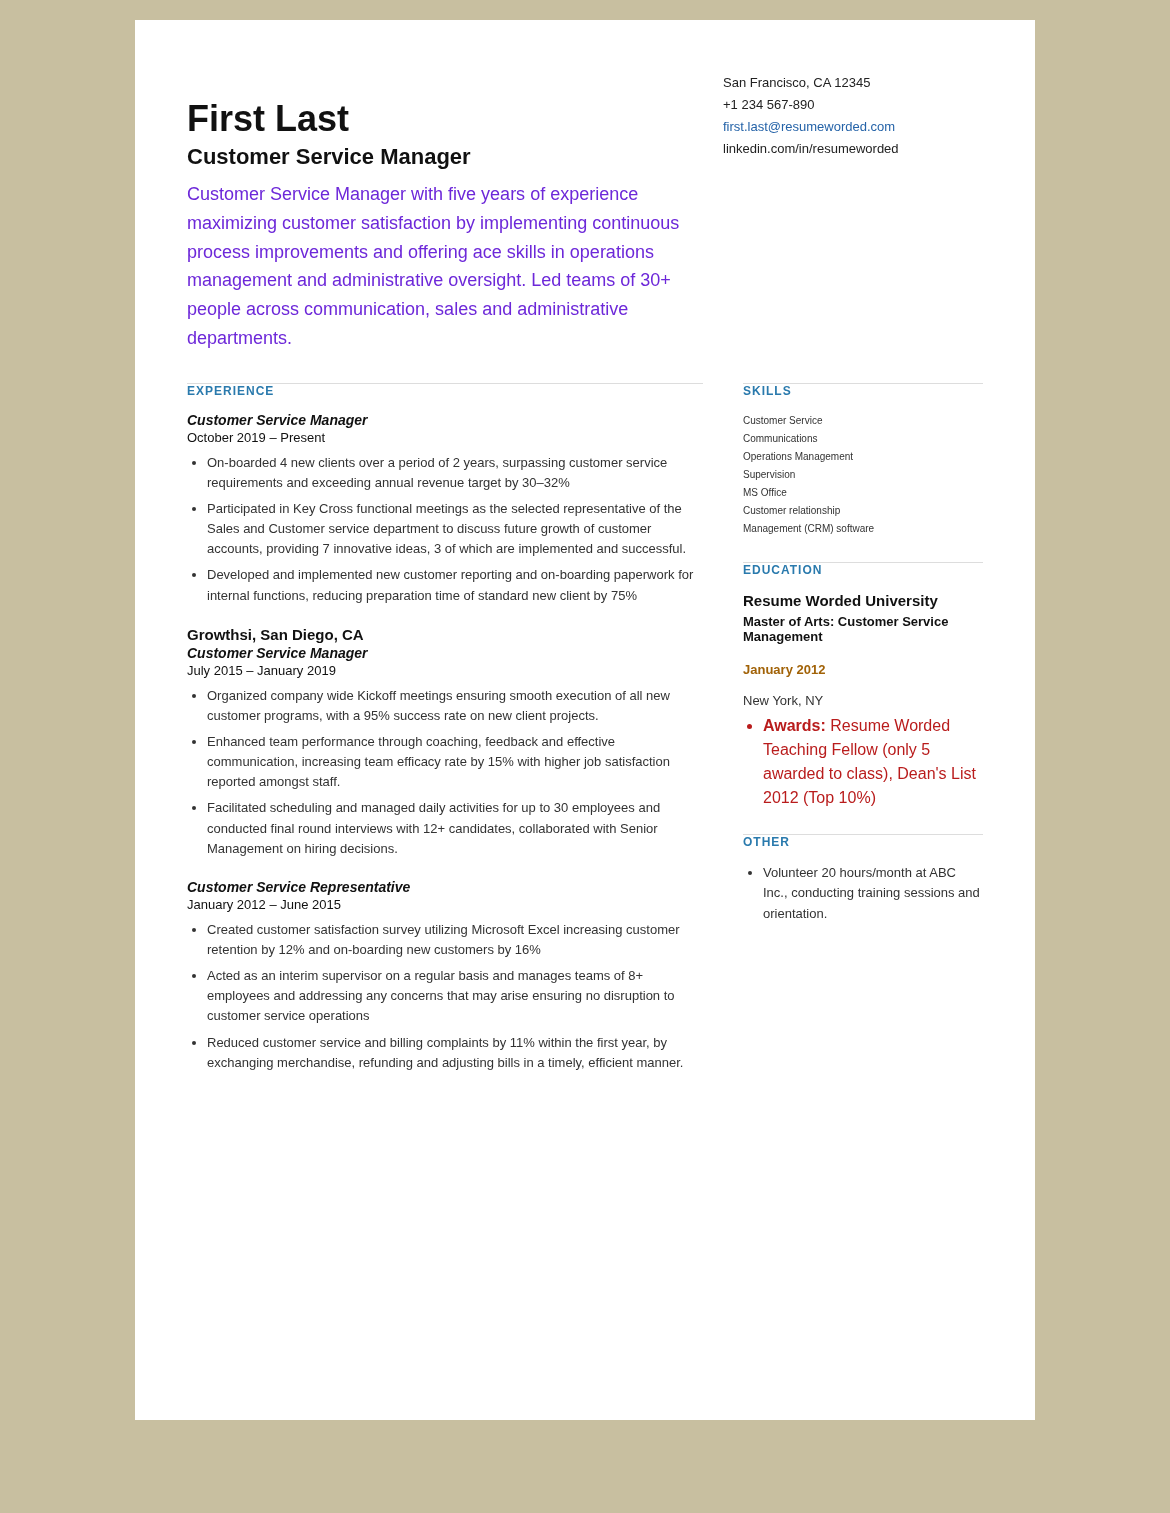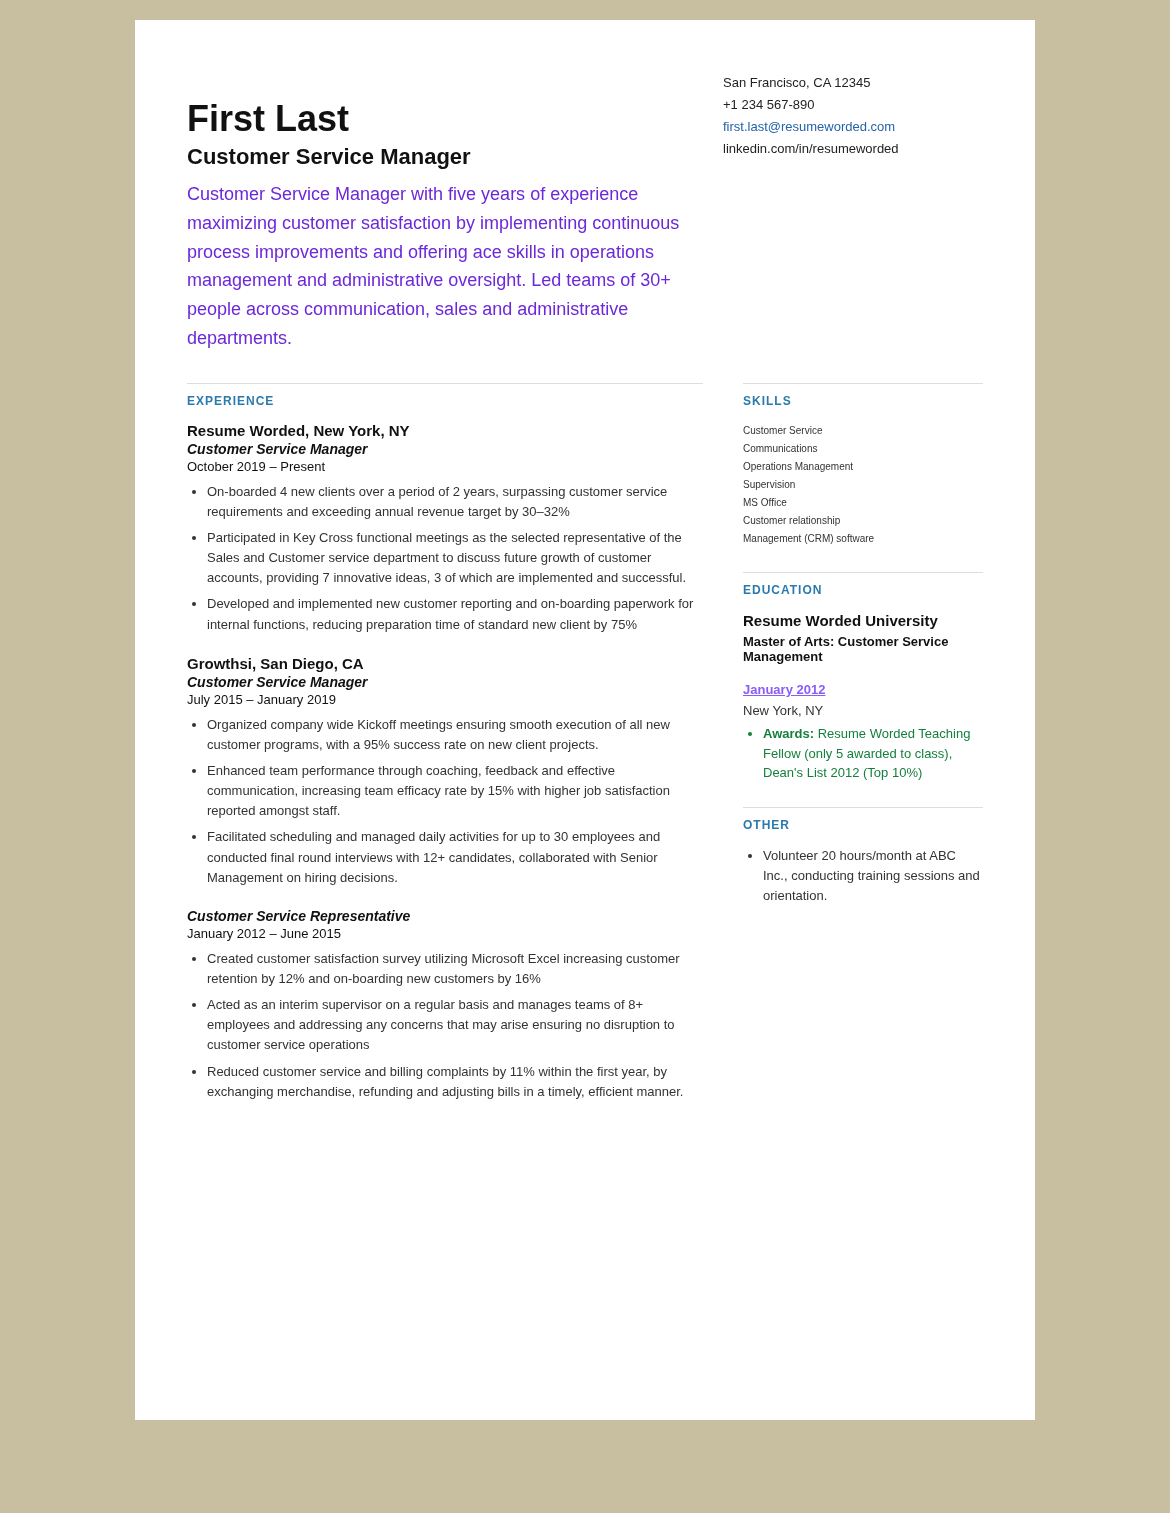--- a/index.html
+++ b/index.html
@@ -68,21 +68,20 @@
     .right-column {
       width: 240px;
     }
     .section-title {
       font-size: 12px;
       font-weight: 700;
       color: #2a7aad;
       letter-spacing: 1px;
       text-transform: uppercase;
       border-top: 1px solid #ddd;
-      padding-top: 10px;
       margin-bottom: 14px;
     }
     .section {
       margin-bottom: 24px;
     }
     .company-line {
       font-size: 15px;
       font-weight: 700;
       color: #111;
       margin-bottom: 2px;
@@ -129,32 +128,31 @@
     }
     .edu-degree {
       font-size: 13px;
       font-weight: 700;
       color: #111;
       margin-bottom: 18px;
     }
     .edu-date {
       font-size: 13px;
       font-weight: 700;
-      color: #8b5cf6;
-      margin-bottom: 6px;
-      text-decoration: underline;
+      color: #a16207;
+      margin-bottom: 16px;
     }
     .edu-location {
       font-size: 13px;
       color: #333;
       margin-bottom: 6px;
     }
     .awards-text {
-      font-size: 13px;
-      color: #15803d;
+      font-size: 16px;
+      color: #b91c1c;
       line-height: 1.5;
     }
     .awards-bold {
       font-weight: 700;
     }
   </style>
 </head>
 <body>
 
 <div class="resume-container">
@@ -174,24 +172,20 @@
   </div>
 
   <div class="main-body">
 
     <div class="left-column">
 
       <div class="section">
         <div class="section-title">EXPERIENCE</div>
 
         <div class="job-block">
-          <div class="company-line">
-            <span class="company-name">Resume Worded,</span>
-            <span> New York, NY</span>
-          </div>
           <div class="role-title">Customer Service Manager</div>
           <div class="date-range">October 2019 – Present</div>
           <ul class="bullet-list">
             <li>On-boarded 4 new clients over a period of 2 years, surpassing customer service requirements and exceeding annual revenue target by 30–32%</li>
             <li>Participated in Key Cross functional meetings as the selected representative of the Sales and Customer service department to discuss future growth of customer accounts, providing 7 innovative ideas, 3 of which are implemented and successful.</li>
             <li>Developed and implemented new customer reporting and on-boarding paperwork for internal functions, reducing preparation time of standard new client by 75%</li>
           </ul>
         </div>
 
         <div class="job-block">

